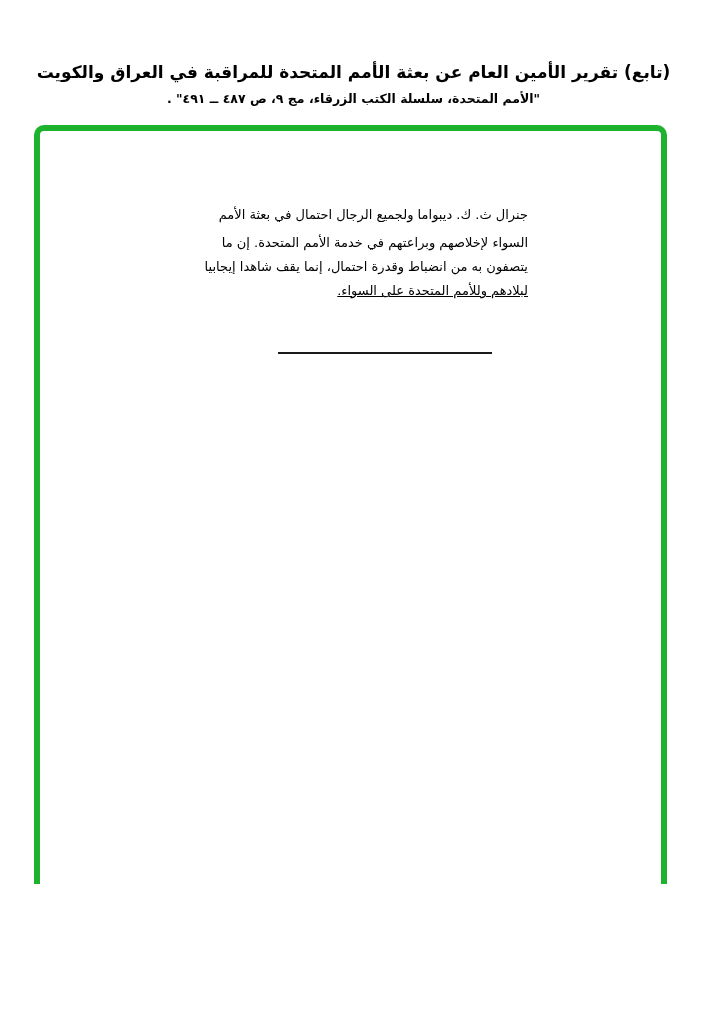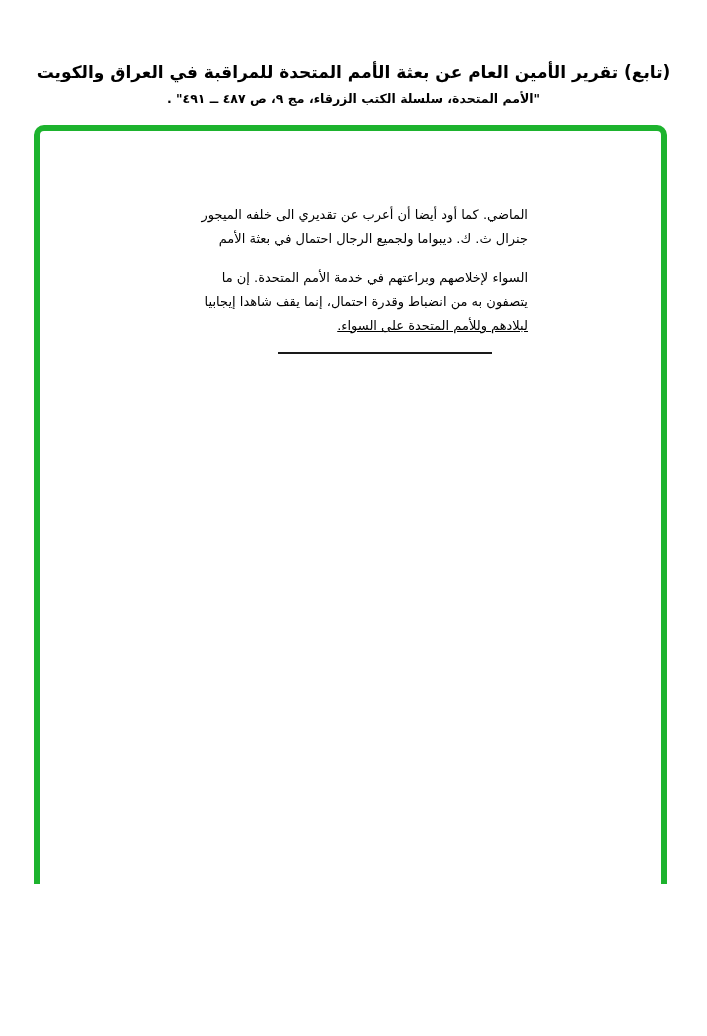--- a/index.html
+++ b/index.html
@@ -50,21 +50,21 @@
     width: 350px;
     direction: rtl;
     font-size: 13px;
     line-height: 24px;
   }
   .text-line {
     height: 24px;
     white-space: nowrap;
     text-align: right;
   }
-  .text-line.gap-before { margin-top: 15px; }
+  .text-line.gap-before { margin-top: 4px; }
   .text-line.last-line {
     text-align: right;
     padding-left: 15px;
     text-decoration: underline;
   }
   .section-divider {
     position: absolute;
     left: 278px; top: 352px;
     width: 214px; height: 2px;
     background: #1a1a1a;
@@ -84,21 +84,20 @@
 
 <div class="page">
 
   <div class="doc-title">(تابع) تقرير الأمين العام عن بعثة الأمم المتحدة للمراقبة في العراق والكويت</div>
 
   <div class="doc-subtitle">"الأمم المتحدة، سلسلة الكتب الزرقاء، مج ٩، ص ٤٨٧ ــ ٤٩١" .</div>
 
   <div class="doc-frame"></div>
 
   <div class="body-text">
-    <div class="text-line">الماضي. كما أود أيضا أن أعرب عن تقديري الى خلفه الميجور</div>
     <div class="text-line">جنرال ث. ك. ديبواما ولجميع الرجال احتمال في بعثة الأمم</div>
     <div class="text-line gap-before">السواء لإخلاصهم وبراعتهم في خدمة الأمم المتحدة. إن ما</div>
     <div class="text-line">يتصفون به من انضباط وقدرة احتمال، إنما يقف شاهدا إيجابيا</div>
     <div class="text-line last-line">لبلادهم وللأمم المتحدة على السواء.</div>
   </div>
 
   <div class="section-divider"></div>
 
   <div class="page-number">٥</div>
 

